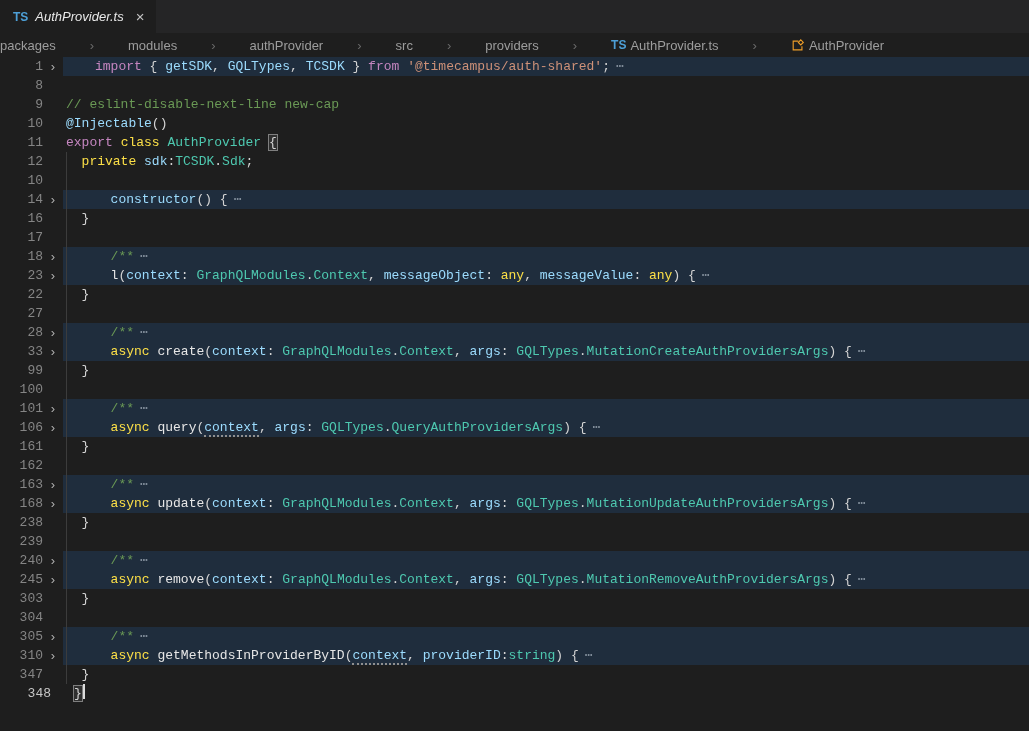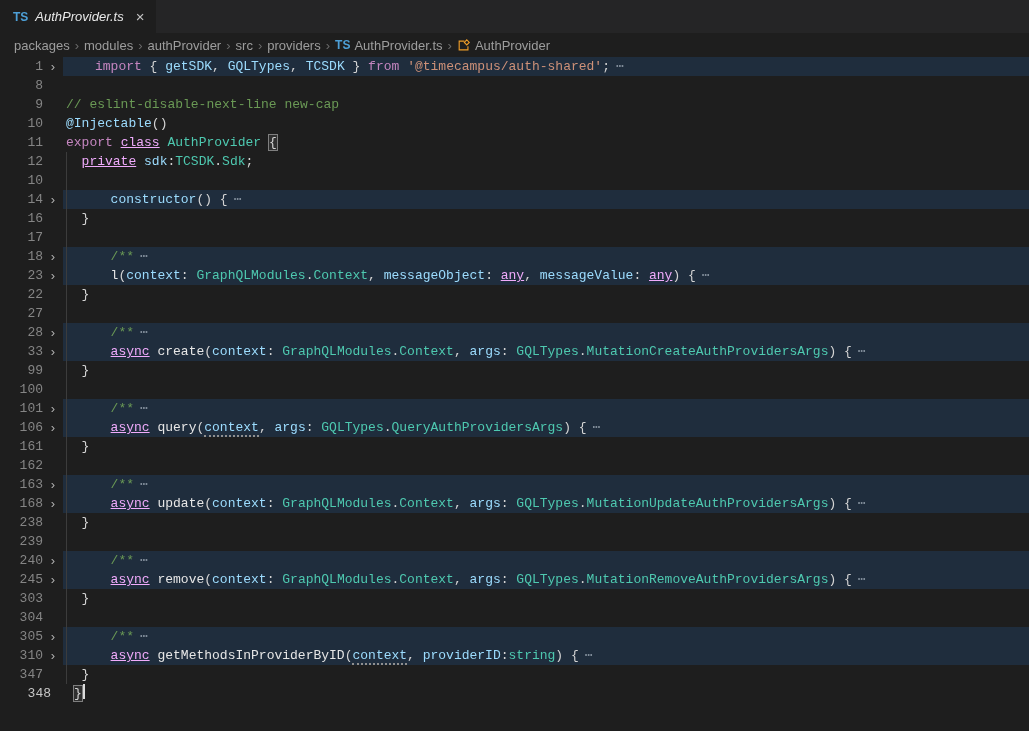--- a/index.html
+++ b/index.html
@@ -22,23 +22,24 @@
   .tab-title {
     color:#e9e9e9; font-family:"Liberation Sans", sans-serif;
     font-style:italic; font-size:13px;
   }
   .tab-close {
     color:#c5c5c5; font-family:"Liberation Sans", sans-serif;
     font-size:15px; margin-left:5px; cursor:pointer; line-height:1;
   }
   
   .breadcrumb {
-    height:24px; display:flex; align-items:center; padding-left:14px;
+    height:24px; display:flex; align-items:center; 
     font-family:"Liberation Sans", sans-serif; font-size:13px; color:#9d9d9d;
     background:#1e1e1e;
+    gap:29px;
   }
   .bc-item { display:flex; align-items:center; gap:4px; cursor:pointer; }
   .bc-sep { color:#6a6a6a; margin:0 5px; font-size:13px; }
   .bc-icon-class { display:inline-block; width:14px; height:14px; }
   
   .code { position:relative; background:#1e1e1e; }
   .row { display:flex; height:19px; line-height:19px; font-size:13px; white-space:pre; }
   .num {
     width:43px; flex:none; text-align:right; color:#858585;
     user-select:none;
@@ -52,21 +53,21 @@
   .content { flex:1; position:relative; padding-left:3px; }
   .row.hl .content { background:#1f2d3d;padding-left:32px; }
   .row.g .content::before {
     content:""; position:absolute; left:3px; top:0; bottom:0;
     width:1px; background:#3c3c3c;
   }
   .content span { position:relative; }
   
   .t-p  { color:#d4d4d4; }
   .t-k1 { color:#c586c0; }
-  .t-k2 { color:#f0abfc;text-decoration:underline; }
+  .t-k2 { color:#fde047; }
   .t-ty { color:#4ec9b0; }
   .t-v  { color:#9cdcfe; }
   .t-s  { color:#ce9178; }
   .t-c  { color:#6a9955; }
   .t-fn { color:#e6e6e6; }
   .t-el { color:#7f8b98; padding-left:6px; }
   .f-hint { border-bottom:2px dotted #8f8f8f; }
   .f-match { outline:1px solid #7f7f7f; background:rgba(130,130,130,0.18); }
   .caret {
     display:inline-block; width:2px; height:15px; background:#dcdcdc;

